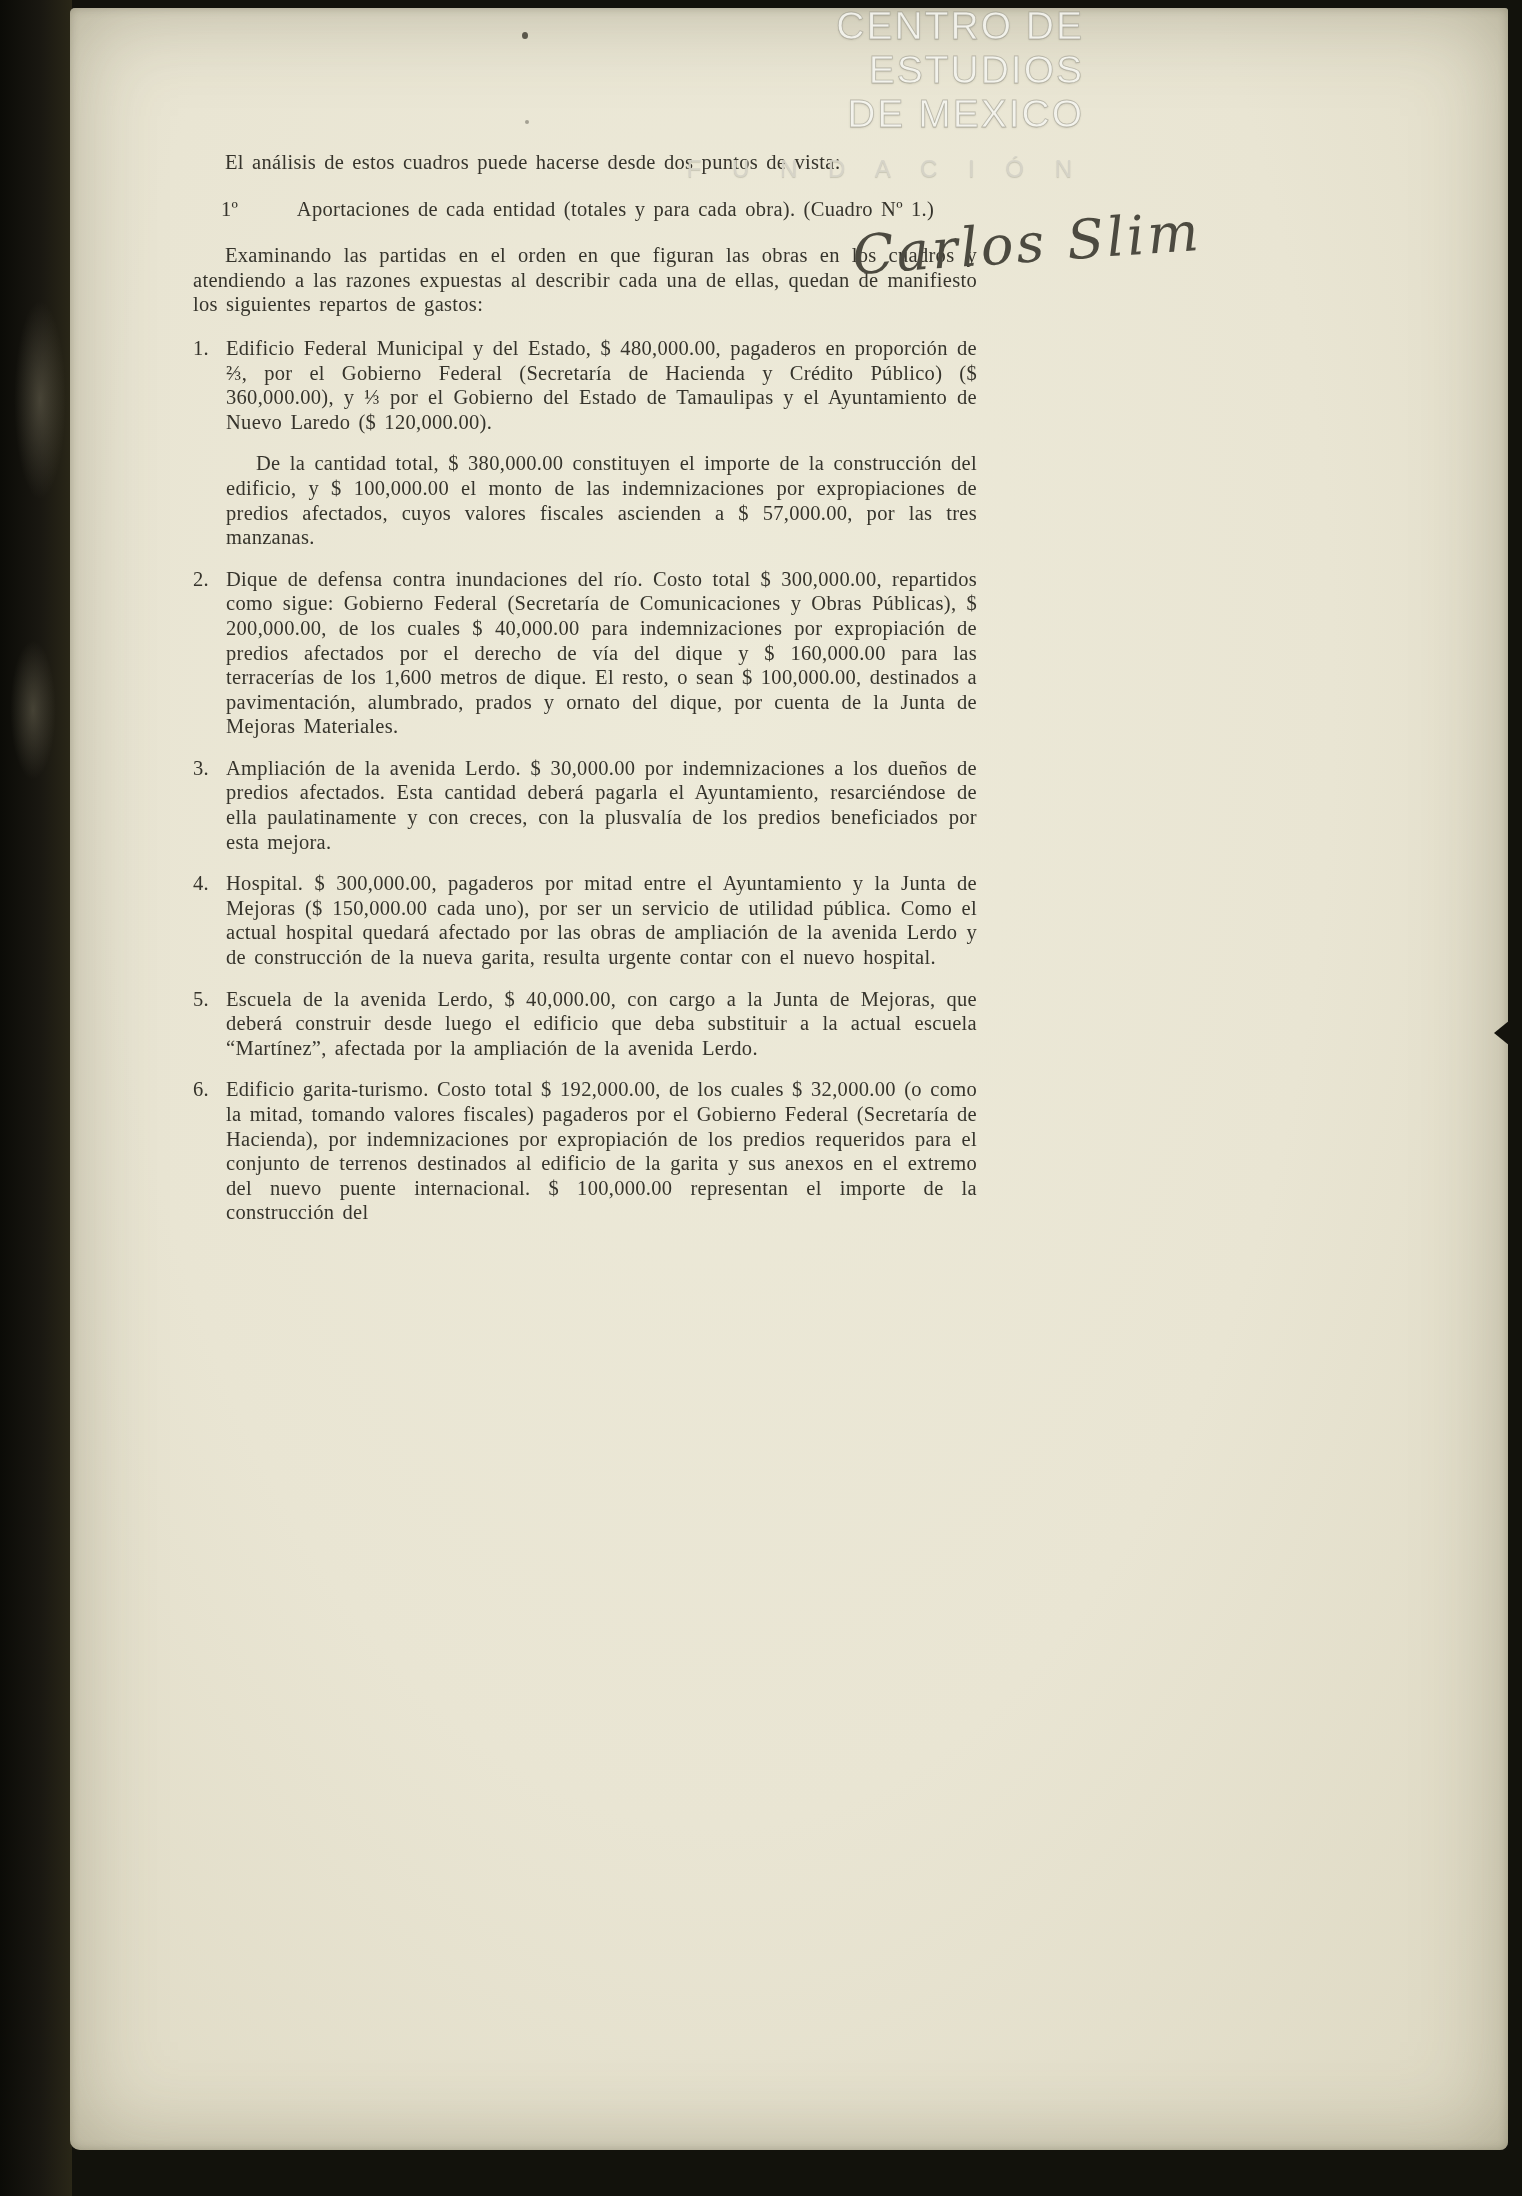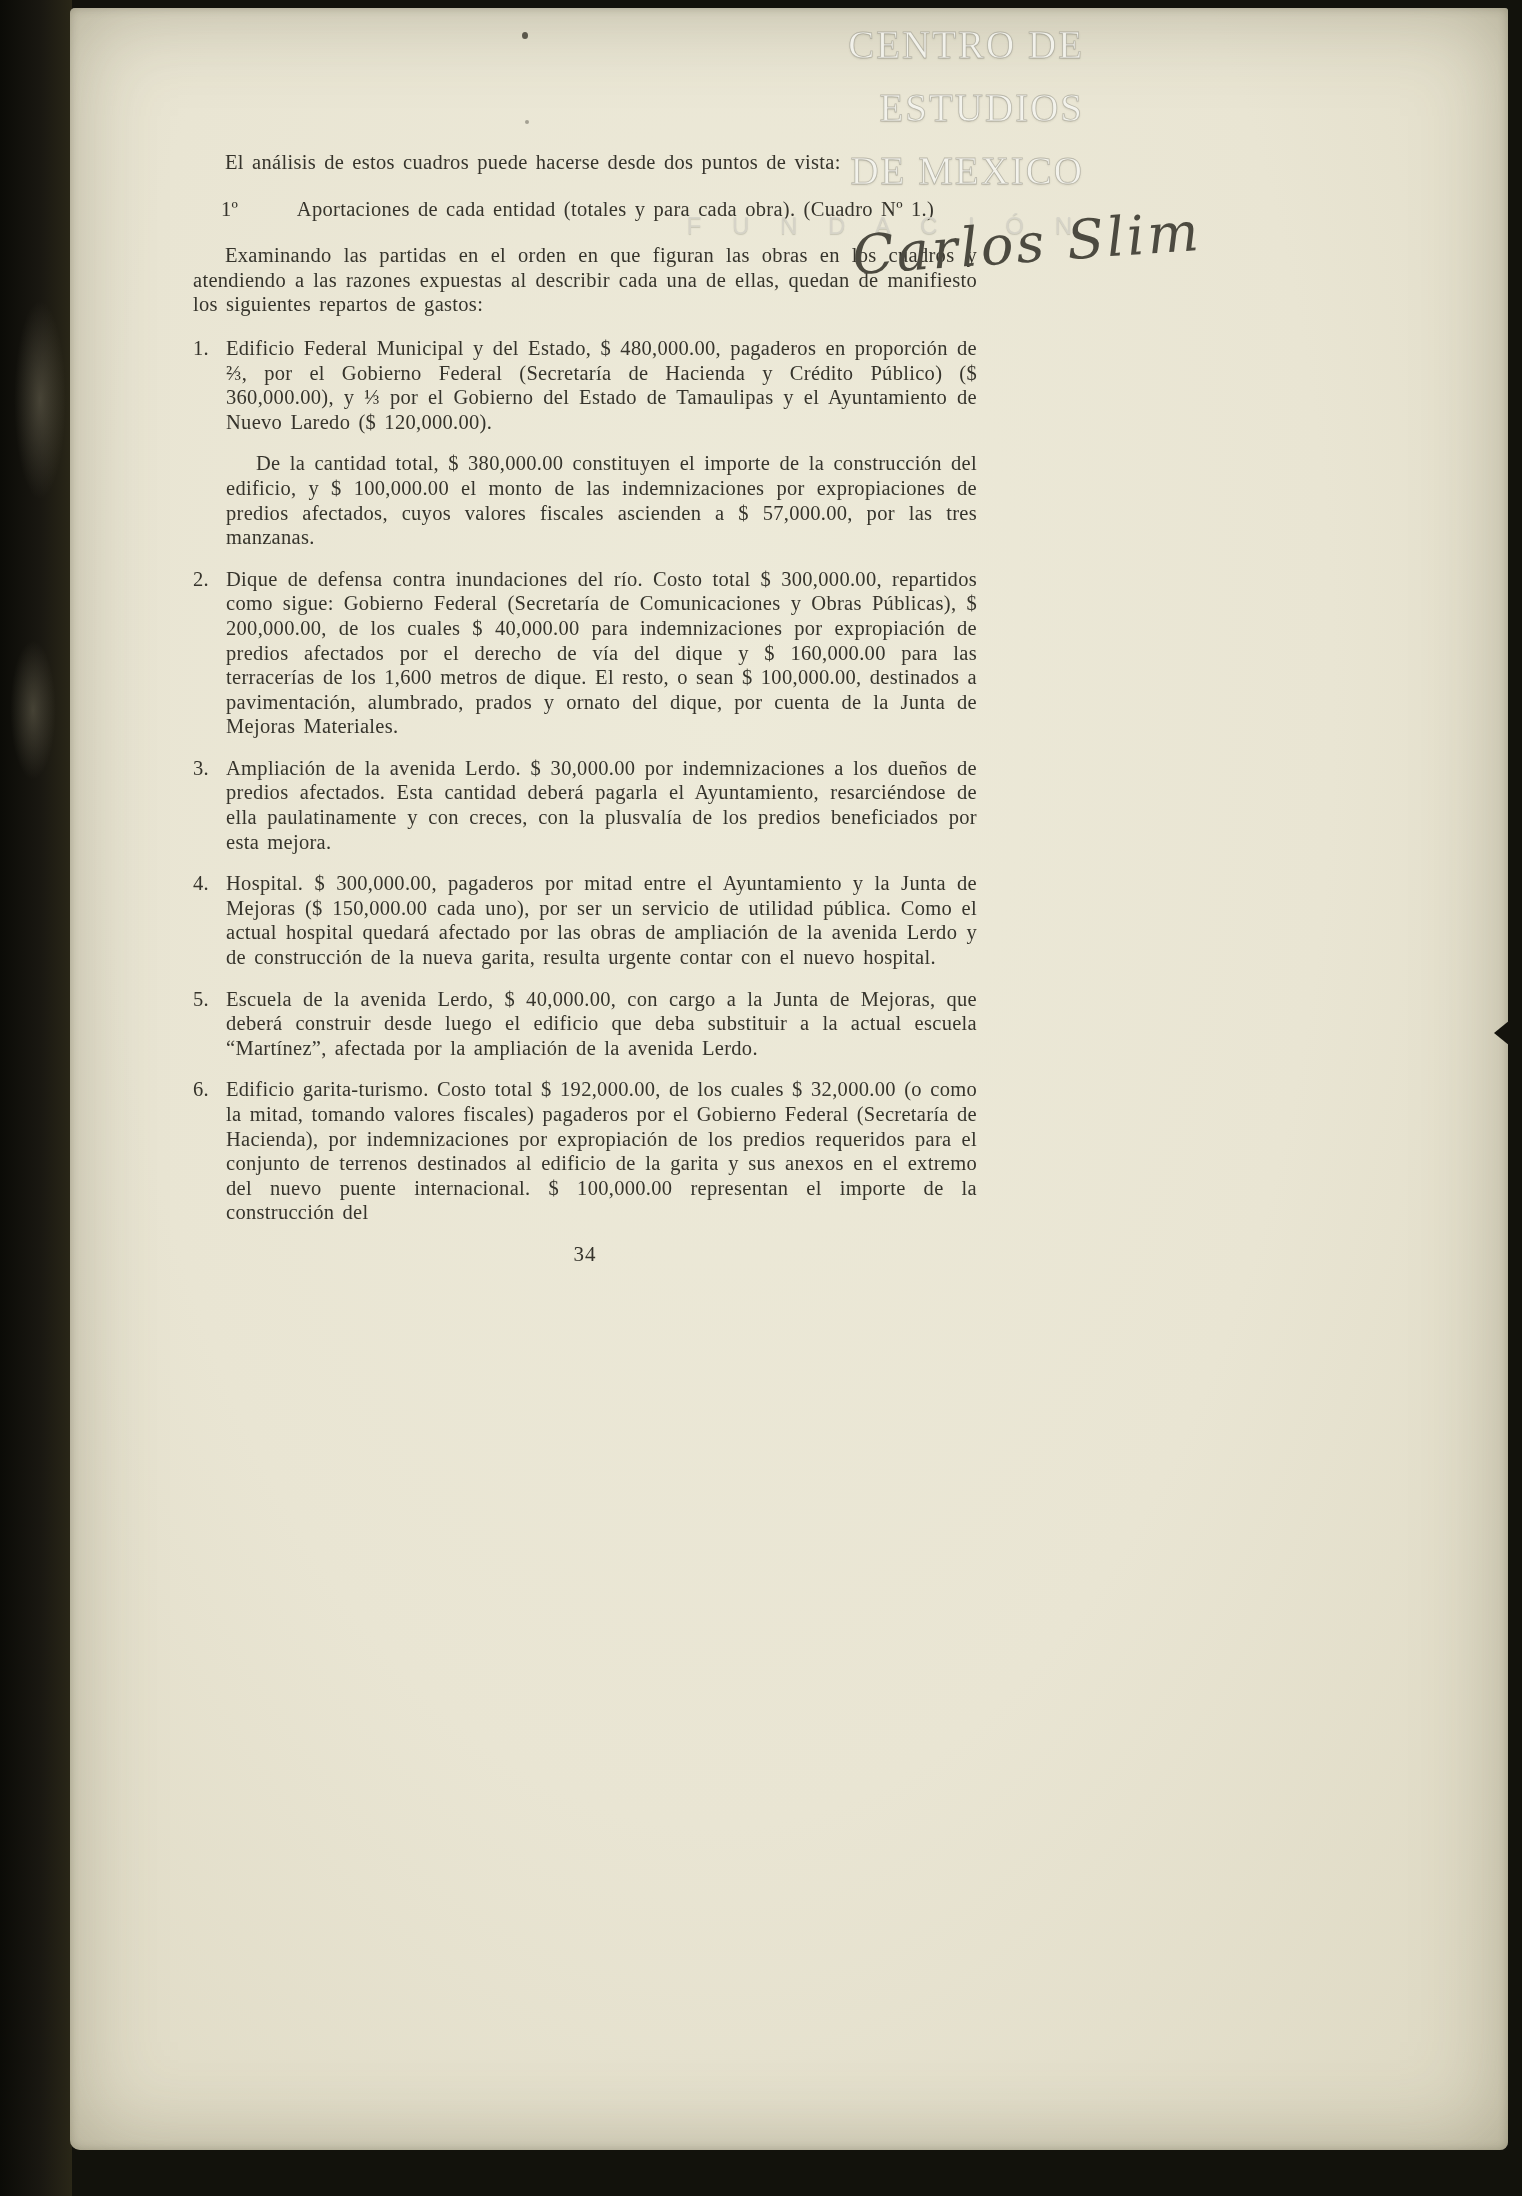--- a/index.html
+++ b/index.html
@@ -48,27 +48,26 @@
   }
 
   
   .watermark {
     position:absolute; left:600px; top:4px; width:484px;
     text-align:right;
     pointer-events:none;
     z-index:5;
   }
   .wm-line {
-    font-family:Liberation Serif, serif;
+    font-family:Liberation Sans, sans-serif;
     font-size:39px; line-height:44px;
     letter-spacing:2px;
     color:rgba(248,248,242,0.88);
     -webkit-text-stroke:0.8px rgba(138,136,122,0.5);
     text-shadow:0 1px 2px rgba(110,108,95,0.28);
-    margin-top:19px;
   }
   .wm-foundation {
     margin-top:19px;
     font-family:"Liberation Sans","DejaVu Sans",sans-serif;
     font-size:24px;
     letter-spacing:12px;
     color:rgba(214,212,200,0.95);
     text-shadow:0 1px 1px rgba(120,118,102,0.3);
   }
   .signature {
@@ -173,21 +172,20 @@
       </div>
     </div>
 
     <div class="item">
       <span class="item-num">6.</span>
       <div class="item-body">
         <p>Edificio garita-turismo. Costo total $ 192,000.00, de los cuales $ 32,000.00 (o como la mitad, tomando valores fiscales) pagaderos por el Gobierno Federal (Secretaría de Hacienda), por indemnizaciones por expropiación de los predios requeridos para el conjunto de terrenos destinados al edificio de la garita y sus anexos en el extremo del nuevo puente internacional. $ 100,000.00 representan el importe de la construcción del</p>
       </div>
     </div>
 
-    <p class="page-number">34</p>
   </div>
 </div>
 
 <div class="watermark">
   <div class="wm-line">CENTRO DE</div>
   <div class="wm-line">ESTUDIOS</div>
   <div class="wm-line">DE MEXICO</div>
   <div class="wm-foundation">F U N D A C I Ó N</div>
 </div>
 

